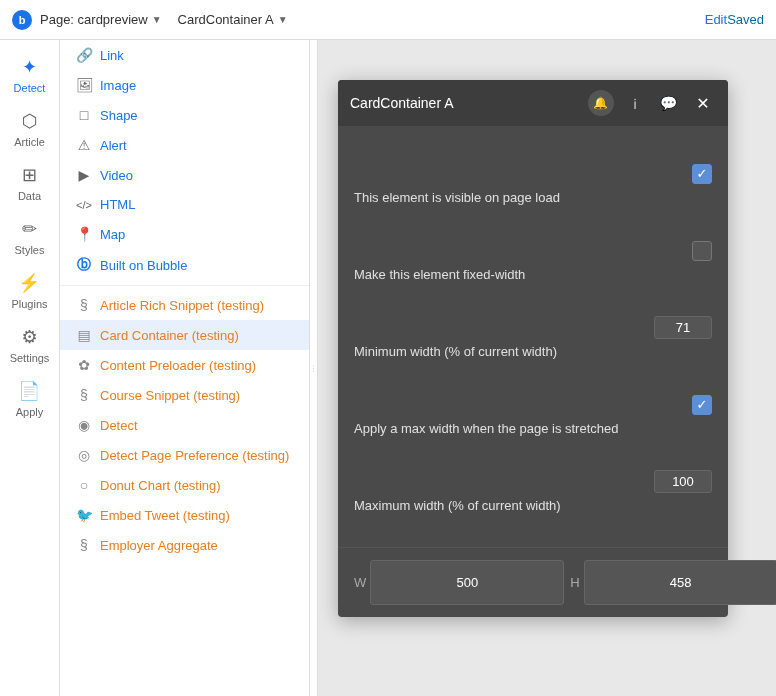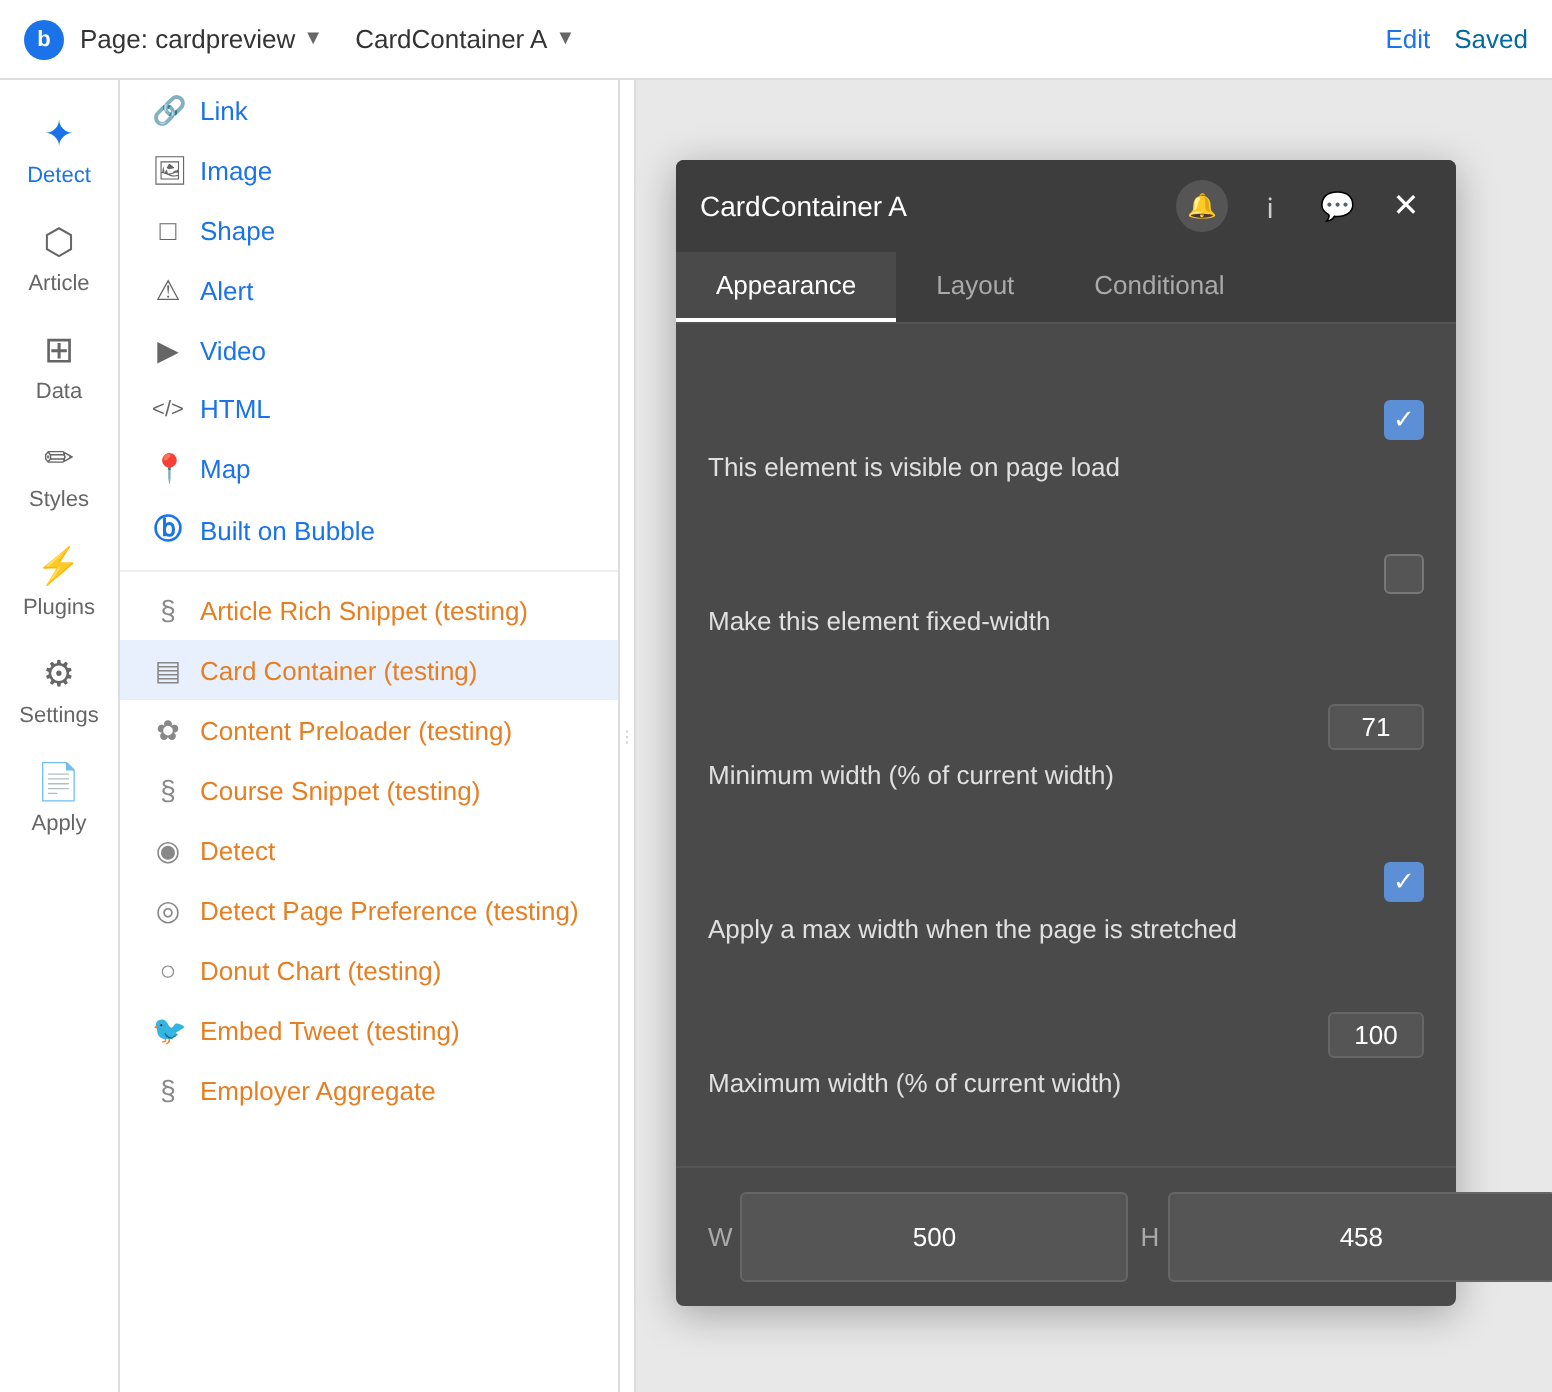--- a/index.html
+++ b/index.html
@@ -25,21 +25,21 @@
     }
     .topbar-page {
       display: flex; align-items: center; gap: 4px;
       color: #333; font-size: 13px;
     }
     .topbar-container {
       display: flex; align-items: center; gap: 4px;
       color: #333; font-size: 13px; margin-left: 8px;
     }
     .chevron-down { font-size: 10px; color: #666; }
-    .topbar-actions { margin-left: auto; display: flex; align-items: center; gap: 12px; }
+    .topbar-actions { margin-left: auto; display: flex; align-items: center; }
     .btn-edit { color: #1a73e8; font-weight: 500; font-size: 13px; cursor: pointer; }
     .btn-saved { color: #0369a1; font-size: 13px; }
 
     
     .main-layout {
       display: flex;
       flex: 1;
       overflow: hidden;
     }
 
@@ -209,21 +209,21 @@
     }
     .pp-checkbox.checked { background: #5c8fd6; border-color: #5c8fd6; }
     .pp-checkbox.checked::after { content: '✓'; color: #fff; font-size: 13px; }
     .pp-input {
       background: #555;
       border: 1px solid #666;
       border-radius: 3px;
       color: #fff;
       padding: 3px 8px;
       font-size: 13px;
-      width: 48px;
+      width: 58px;
       text-align: center;
     }
 
     
     .pp-coords {
       display: flex;
       align-items: center;
       gap: 6px;
       padding: 12px 16px;
       border-top: 1px solid #555;
@@ -418,31 +418,20 @@
           </div>
           <div class="pp-icon-btn">
             <span>💬</span>
           </div>
           <div class="pp-icon-btn pp-close">
             <span>✕</span>
           </div>
         </div>
       </div>
 
-      <div class="pp-tabs">
-        <div class="pp-tab active">
-          <span>Appearance</span>
-        </div>
-        <div class="pp-tab">
-          <span>Layout</span>
-        </div>
-        <div class="pp-tab">
-          <span>Conditional</span>
-        </div>
-      </div>
 
       <div class="pp-content">
 
         <div class="pp-row">
           <span class="pp-label">This element is visible on page load</span>
           <div class="pp-checkbox checked"></div>
         </div>
 
         <div class="pp-row">
           <span class="pp-label">Make this element fixed-width</span>

